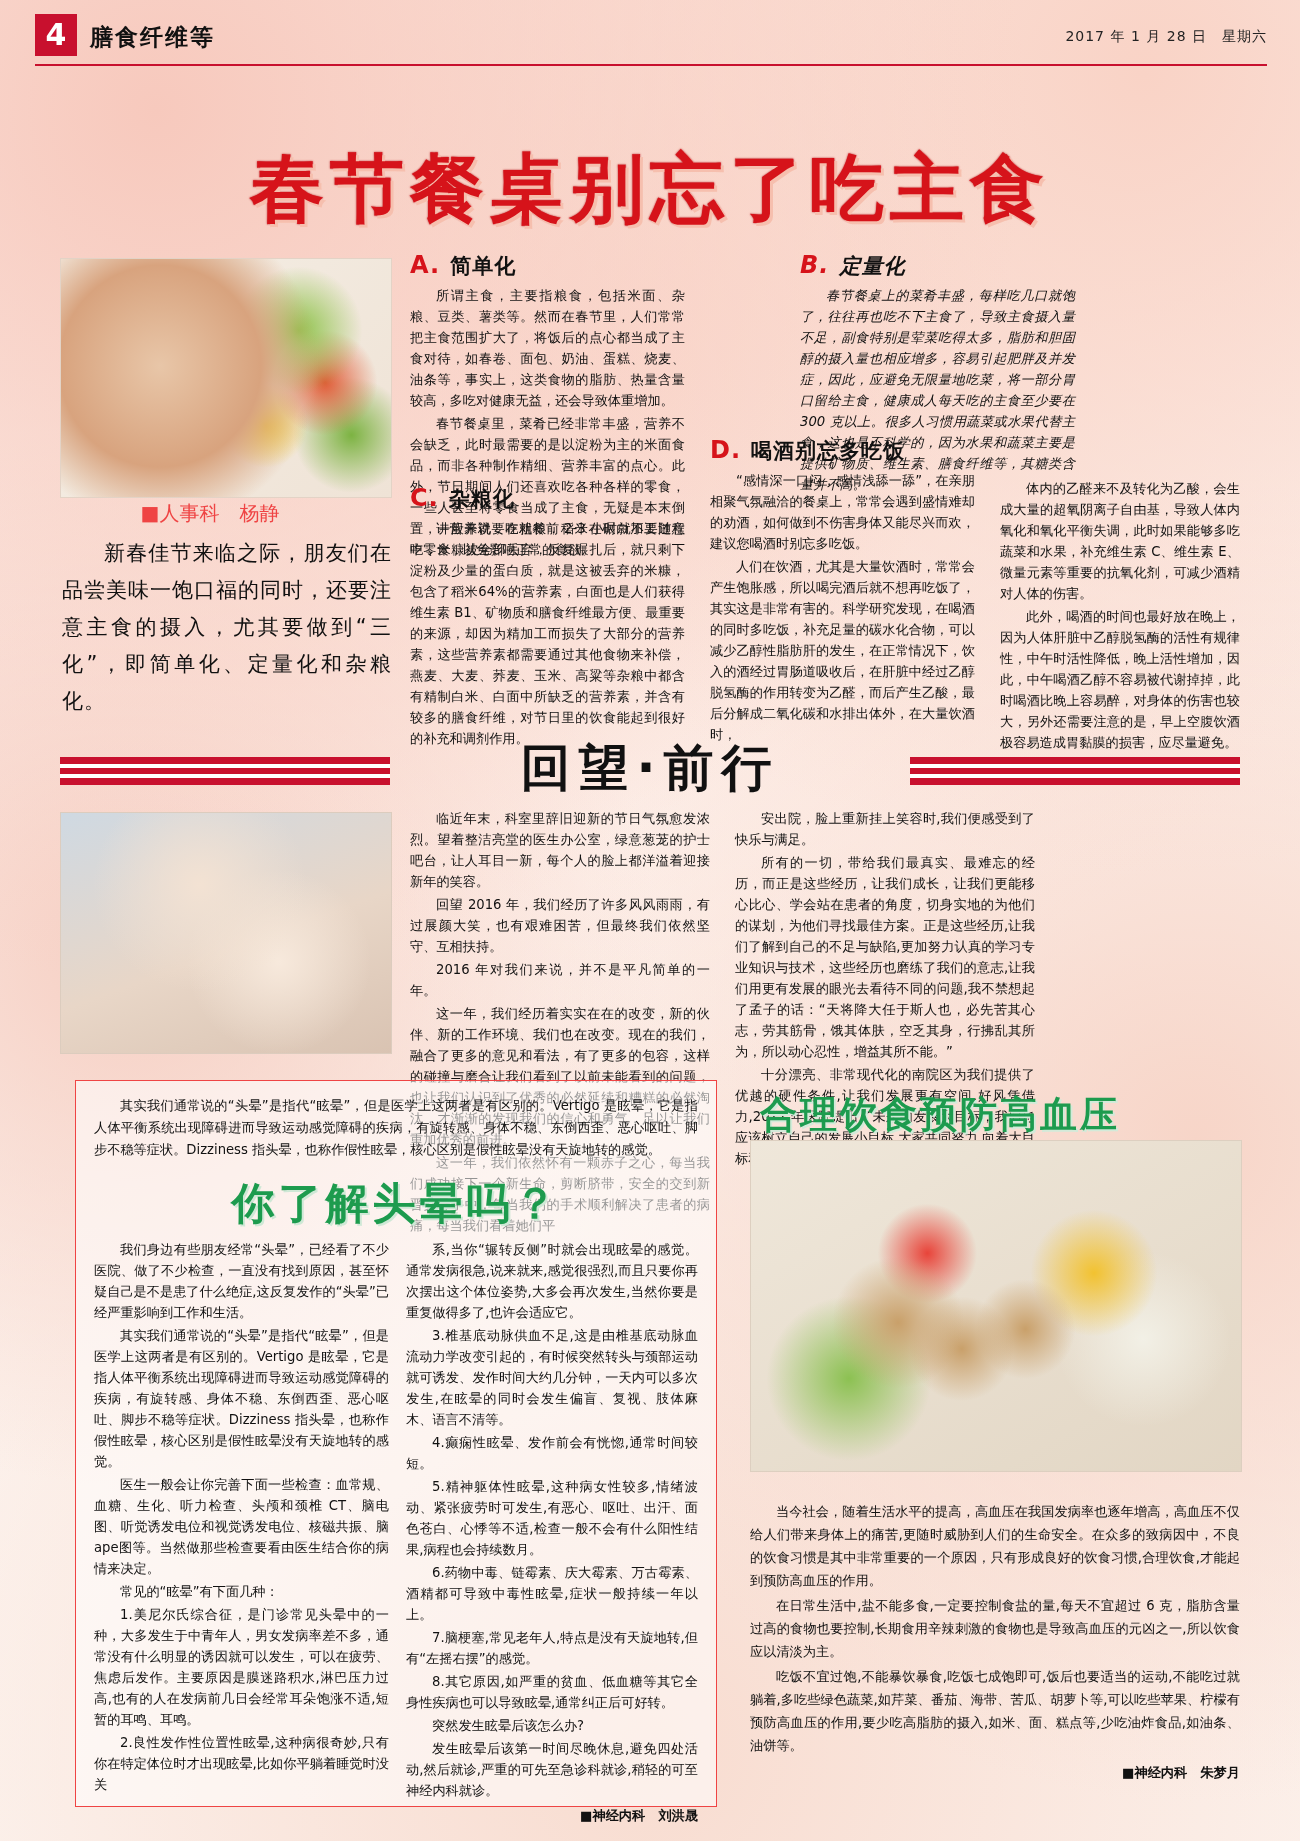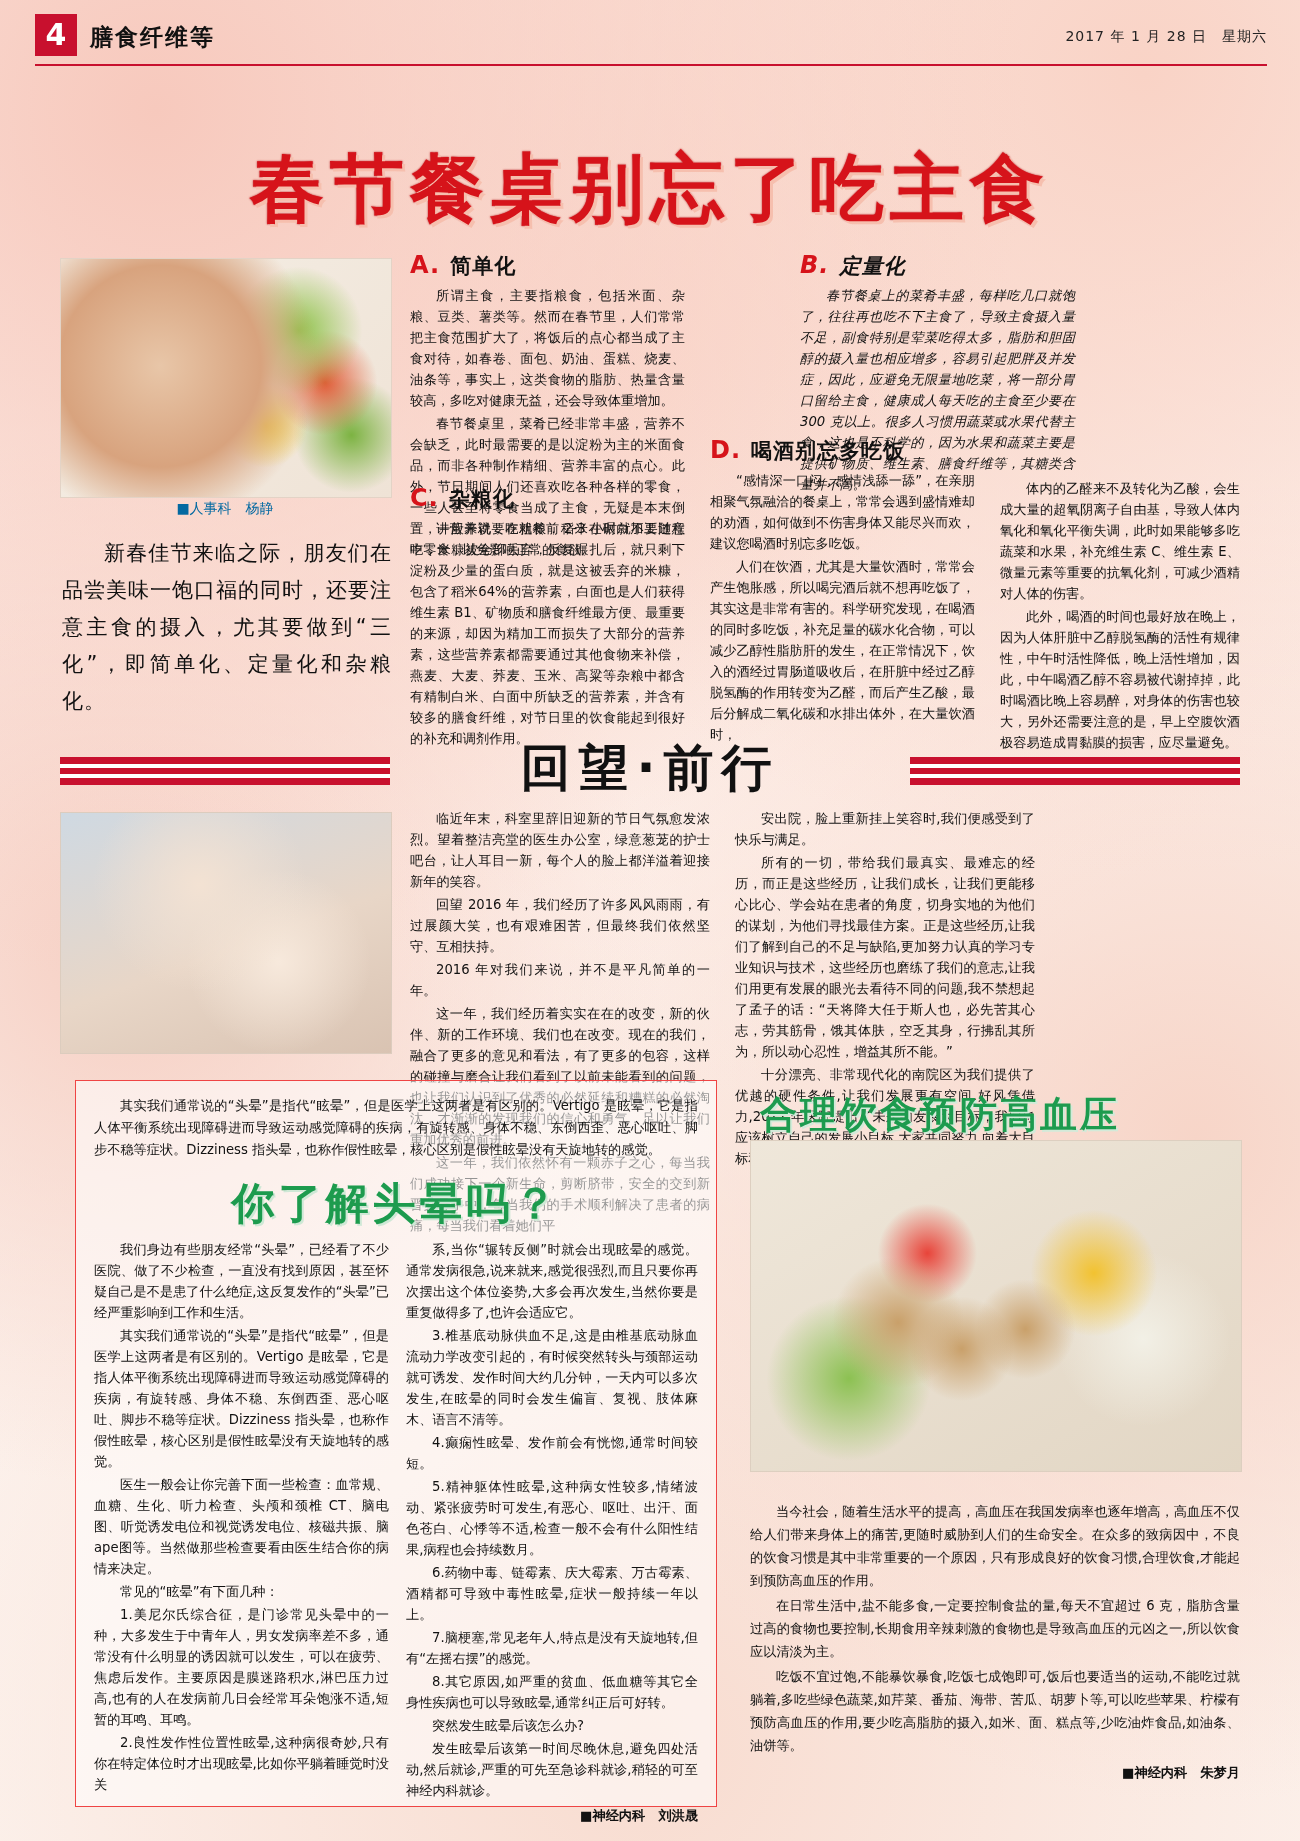--- a/index.html
+++ b/index.html
@@ -58,22 +58,22 @@
     background:
       radial-gradient(circle at 30% 45%, #e8c6a8 0%, #d8a37e 38%, rgba(216,163,126,0) 60%),
       radial-gradient(circle at 72% 30%, #8ec34a 0%, rgba(142,195,74,0) 22%),
       radial-gradient(circle at 80% 52%, #e05b36 0%, rgba(224,91,54,0) 18%),
       radial-gradient(circle at 62% 70%, #f2d23c 0%, rgba(242,210,60,0) 16%),
       radial-gradient(circle at 88% 74%, #7cb342 0%, rgba(124,179,66,0) 17%),
       linear-gradient(130deg,#f5efe6,#efe3d6);
     border:1px solid #e3d3c6;
   }
   .photo1-cap{
-    position:absolute;left:60px;top:500px;width:330px;text-align:center;
-    font-size:14px;color:#0369a1;
+    position:absolute;left:45px;top:500px;width:330px;text-align:center;
+    font-size:20px;color:#ef4444;
   }
   .lede{
     position:absolute;left:62px;top:535px;width:330px;
     font-size:21px;line-height:37px;color:#111;text-align:justify;
     text-indent:42px;letter-spacing:1px;
   }
 
   
   .col{position:absolute;font-size:13.2px;line-height:21px;color:#111;text-align:justify;}
   .col p{margin:0 0 2px 0;text-indent:26px;}

